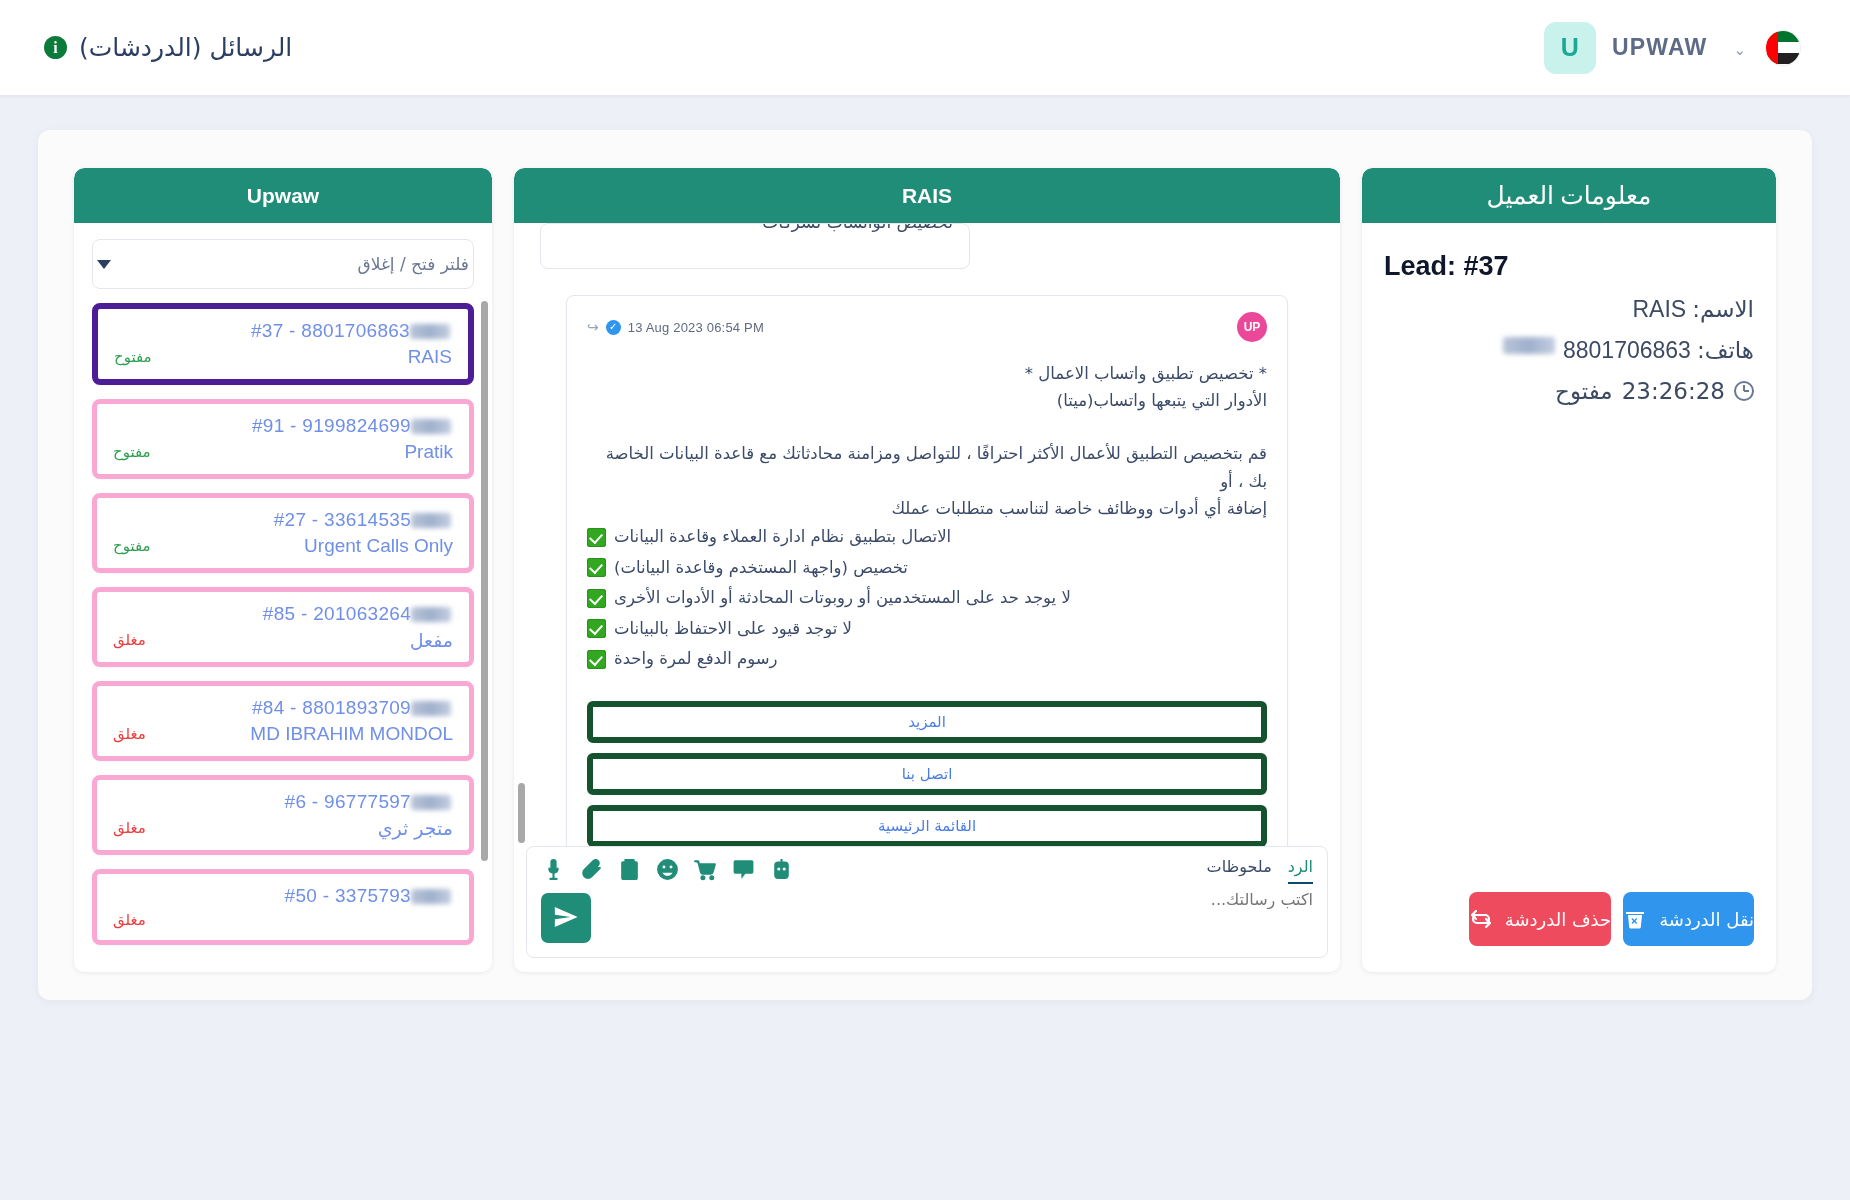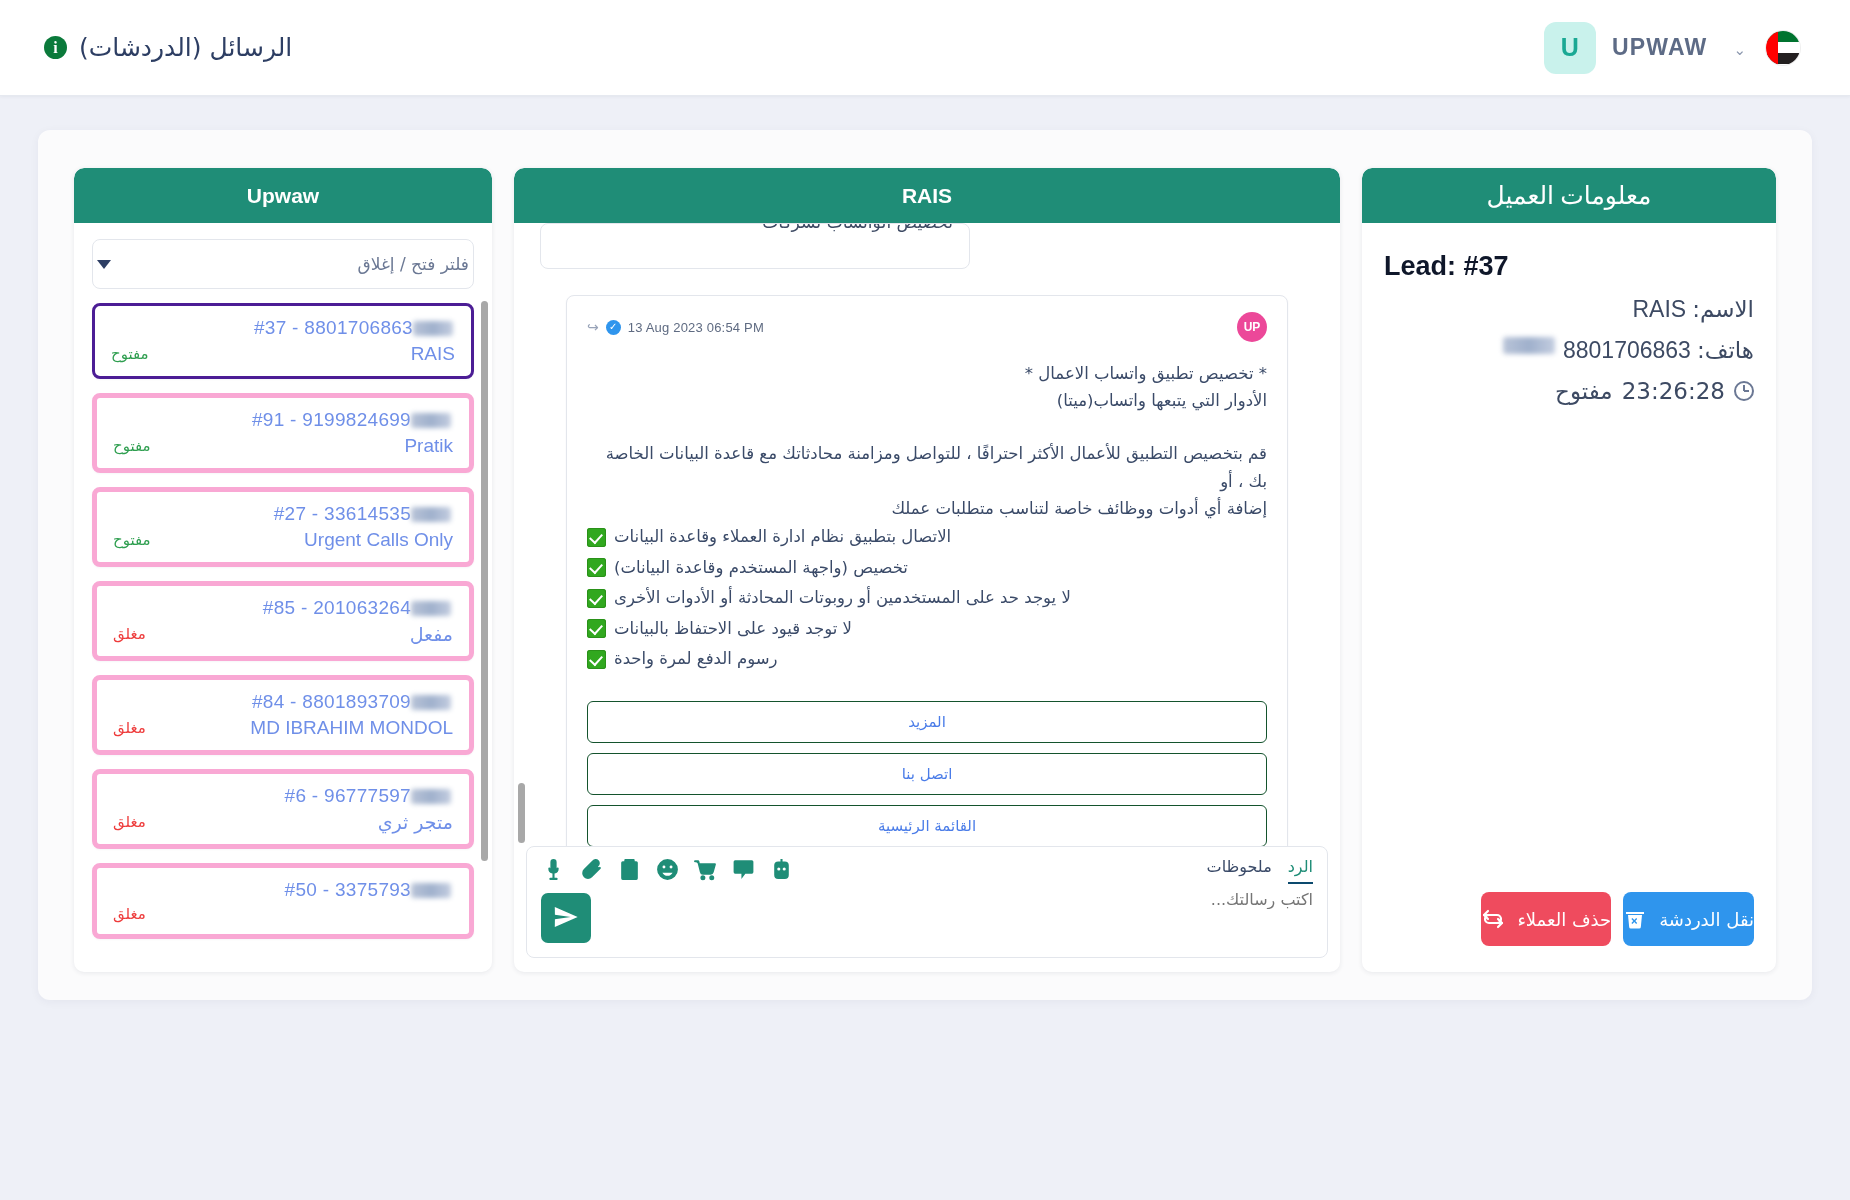--- a/index.html
+++ b/index.html
@@ -208,21 +208,21 @@
     background: #31a81f; position: relative;
     box-shadow: inset 0 0 0 1px #2a9119;
   }
   .tick::after {
     content: ""; position: absolute; left: 5px; top: 3px;
     width: 6px; height: 10px; border: solid #ffffff;
     border-width: 0 2.4px 2.4px 0; transform: rotate(42deg);
   }
   .msg-btns { margin-top: 26px; display: flex; flex-direction: column; gap: 10px; }
   .msg-btn {
-    height: 42px; border: 1px solid #14532d; border-radius: 6px;
+    height: 42px; border: 6px solid #14532d; border-radius: 6px;
     background: #fff; color: #4a7ce8; font-size: 15px; cursor: pointer;
     font-family: "DejaVu Sans", sans-serif;
   }
   .sb-track {
     position: absolute; width: 7px; border-radius: 4px;
     background: #a8a8a8;
   }
   .sb-chat { left: 4px; top: 560px; height: 60px; }
 
   
@@ -272,21 +272,21 @@
   .caret-down {
     width: 0; height: 0; border-left: 7px solid transparent;
     border-right: 7px solid transparent; border-top: 9px solid #2d3e63;
   }
   .chat-item {
     border: 5px solid #f9a8d4; border-radius: 8px;
     background: #fff; padding: 11px 16px 11px 16px;
     margin-bottom: 14px; cursor: pointer;
     box-shadow: 0 1px 2px rgba(30,40,70,.04);
   }
-  .chat-item.active { border: 3px solid #4c1d95; }
+  .chat-item.active { border: 6px solid #4c1d95; }
   .ci-top {
     direction: ltr; text-align: right;
     font-size: 19px; color: #6f8fe8; letter-spacing: .3px;
     display: flex; justify-content: flex-end; align-items: center;
   }
   .ci-bottom {
     display: flex; align-items: center; justify-content: space-between;
     direction: rtl; margin-top: 4px;
   }
   .ci-name {
@@ -351,21 +351,21 @@
             <button class="btn-wide btn-transfer">
               <span>نقل الدردشة</span>
               <span>
                 <svg class="ico-svg" viewBox="0 0 24 24" fill="#ffffff">
                   <path d="M3 5h18v2H3z"></path>
                   <path d="M5 8h14l-1.2 12.2a1.6 1.6 0 0 1-1.6 1.4H7.8a1.6 1.6 0 0 1-1.6-1.4L5 8zm4.4 3.1l-1 1 1.9 1.9-1.9 1.9 1 1 1.9-1.9 1.9 1.9 1-1-1.9-1.9 1.9-1.9-1-1-1.9 1.9-1.9-1.9z"></path>
                 </svg>
               </span>
             </button>
             <button class="btn-wide btn-delete">
-              <span>حذف العملاء</span>
+              <span>حذف الدردشة</span>
               <span>
                 <svg class="ico-svg" viewBox="0 0 24 24" fill="none" stroke="#ffffff" stroke-width="2.2" stroke-linecap="round" stroke-linejoin="round">
                   <path d="M3 8h13a4 4 0 0 1 0 8"></path>
                   <polyline points="7 4 3 8 7 12"></polyline>
                   <path d="M21 16H8a4 4 0 0 1 0-8"></path>
                   <polyline points="17 20 21 16 17 12"></polyline>
                 </svg>
               </span>
             </button>
           </div>

